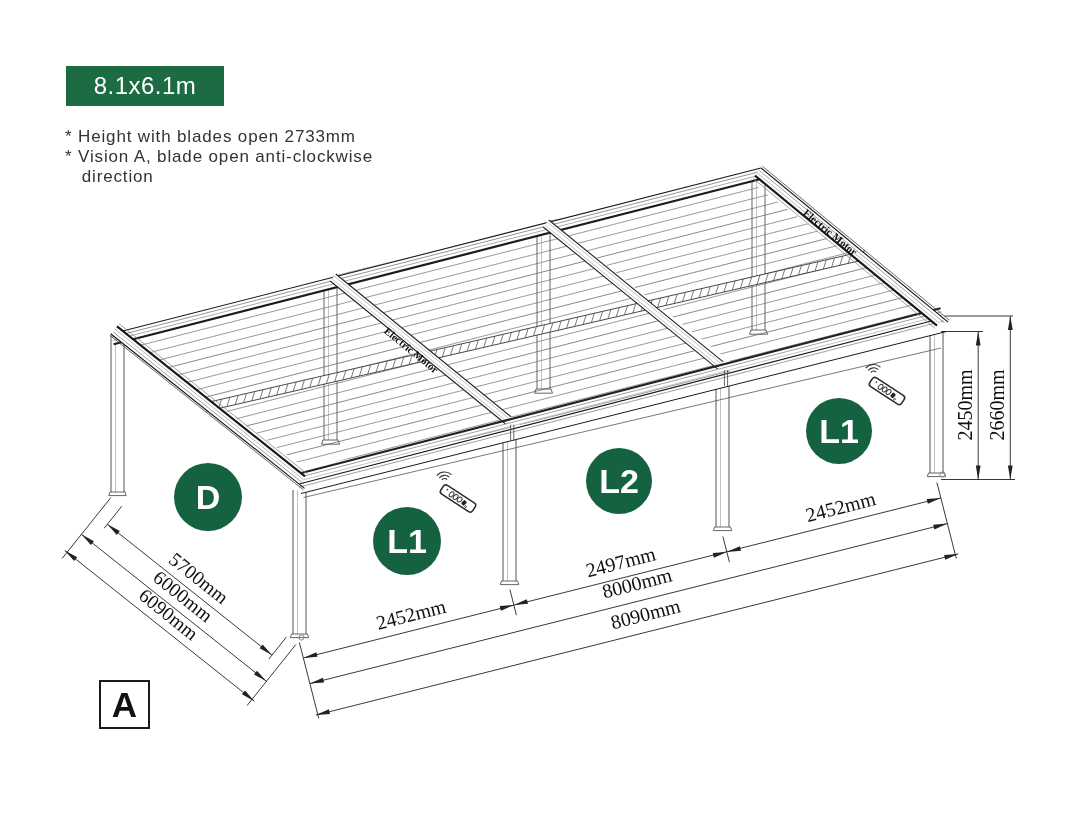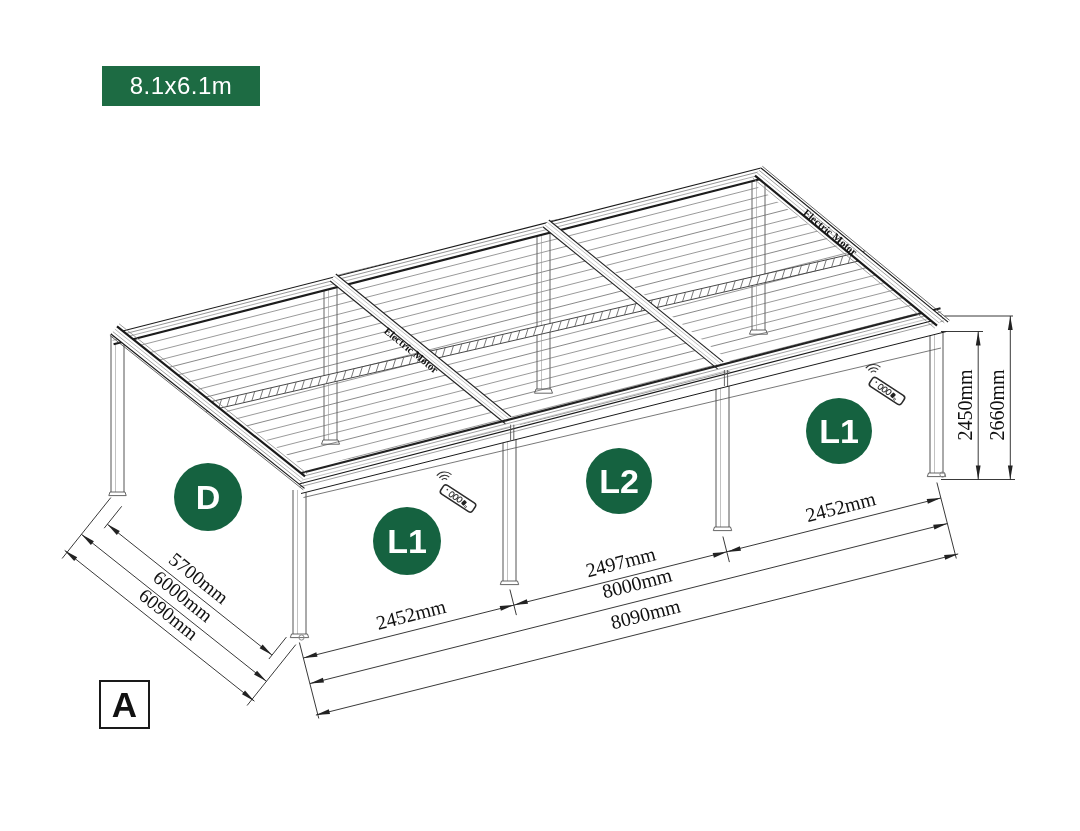--- a/index.html
+++ b/index.html
@@ -1,18 +1,18 @@
 <!DOCTYPE html>
 <html><head><meta charset="utf-8">
 <style>
 html,body{margin:0;padding:0;background:#fff;width:1080px;height:831px;overflow:hidden;}
 *{box-sizing:border-box;}
 .wrap{position:relative;width:1080px;height:831px;font-family:"Liberation Sans",sans-serif;}
 .badge{position:absolute;left:66px;top:66px;width:158px;height:40px;background:#1d6b43;
-color:#fff;font-size:24px;display:flex;align-items:center;justify-content:center;letter-spacing:0.5px;margin-left:36px;}
+color:#fff;font-size:24px;display:flex;align-items:center;justify-content:center;letter-spacing:0.5px;}
 .notes{position:absolute;left:65px;top:127px;color:#333;font-size:17px;line-height:20px;letter-spacing:0.85px;}
 .abox{position:absolute;left:99px;top:680px;width:51px;height:49px;border:2.5px solid #1a1a1a;
 display:flex;align-items:center;justify-content:center;font-size:35px;font-weight:bold;color:#111;}
 svg{position:absolute;left:0;top:0;}
 </style></head>
 <body>
 <div class="wrap">
 <svg width="1080" height="831" viewBox="0 0 1080 831">
       <defs>
         <clipPath id="bay0">
@@ -449,14 +449,15 @@
         <rect x="25.8" y="3.2" width="4.0" height="5.4" rx="1.1" fill="#222" transform="rotate(12 27.8 5.9)"></rect>
         <circle cx="31.3" cy="8.4" r="1.0" fill="none" stroke="#333" stroke-width="0.8"></circle>
         <g transform="translate(-1,-1) rotate(8)">
           <path d="M -4.0 0 A 4.0 4.0 0 0 1 0 -4.0" fill="none" stroke="#333" stroke-width="1.15"></path>
           <path d="M -7.5 0 A 7.5 7.5 0 0 1 0 -7.5" fill="none" stroke="#333" stroke-width="1.15"></path>
           <path d="M -11.0 0 A 11.0 11.0 0 0 1 0 -11.0" fill="none" stroke="#333" stroke-width="1.15"></path>
         </g>
       </g>
     </svg>
 <div class="badge">8.1x6.1m</div>
+<div class="notes">* Height with blades open 2733mm<br>* Vision A, blade open anti-clockwise<br>&nbsp;&nbsp;&nbsp;direction</div>
 <div class="abox">A</div>
 </div>
 
 </body></html>

